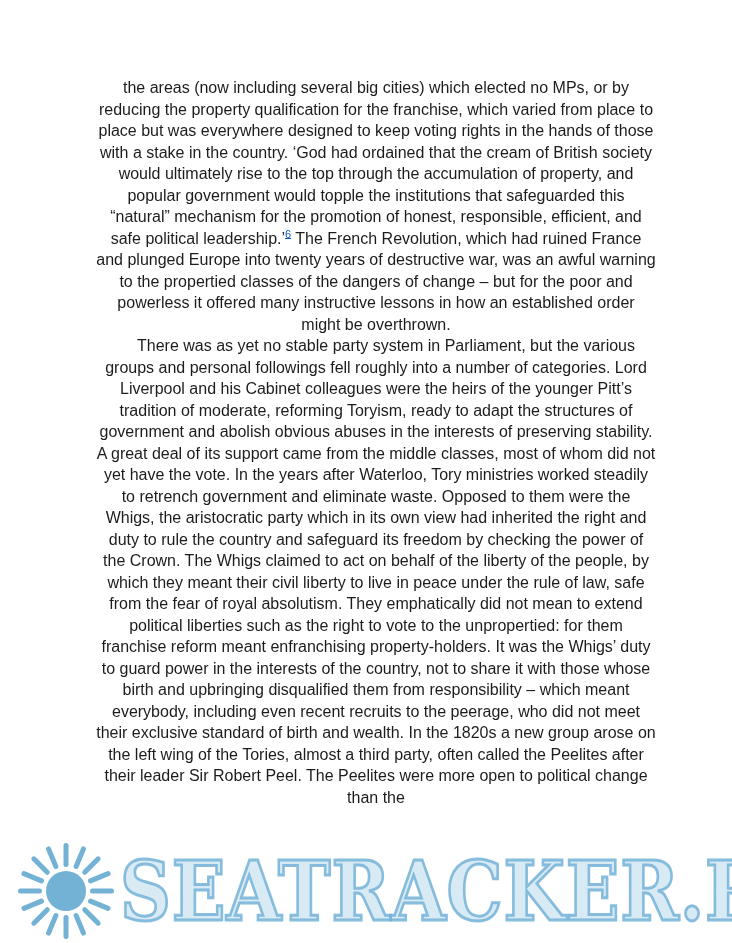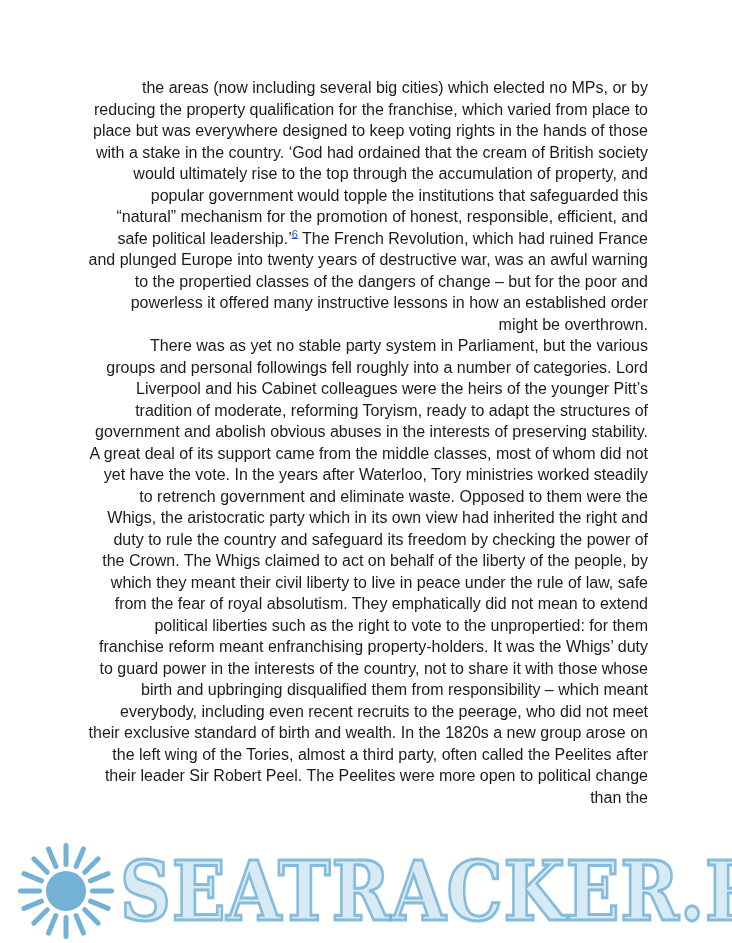--- a/index.html
+++ b/index.html
@@ -10,27 +10,27 @@
   .page {
     position: relative;
     width: 732px;
     height: 943px;
     background: #ffffff;
     overflow: hidden;
     font-family: "Liberation Sans", sans-serif;
   }
   .text-block {
     position: absolute;
-    left: 88px;
+    left: 96px;
     top: 77px;
     width: 560px;
     font-size: 16px;
     line-height: 21.5px;
     color: #1c1c1c;
-    text-align: right;
+    text-align: center;
   }
   .text-block p {
     margin: 0;
     padding: 0;
   }
   p.indented {
     text-indent: 20px;
   }
   sup.footnote {
     font-size: 11px;

